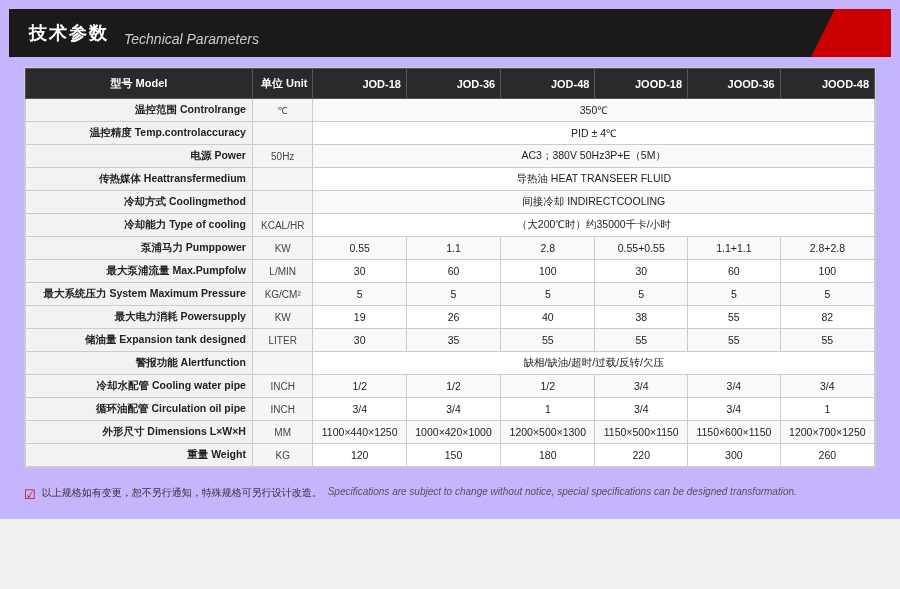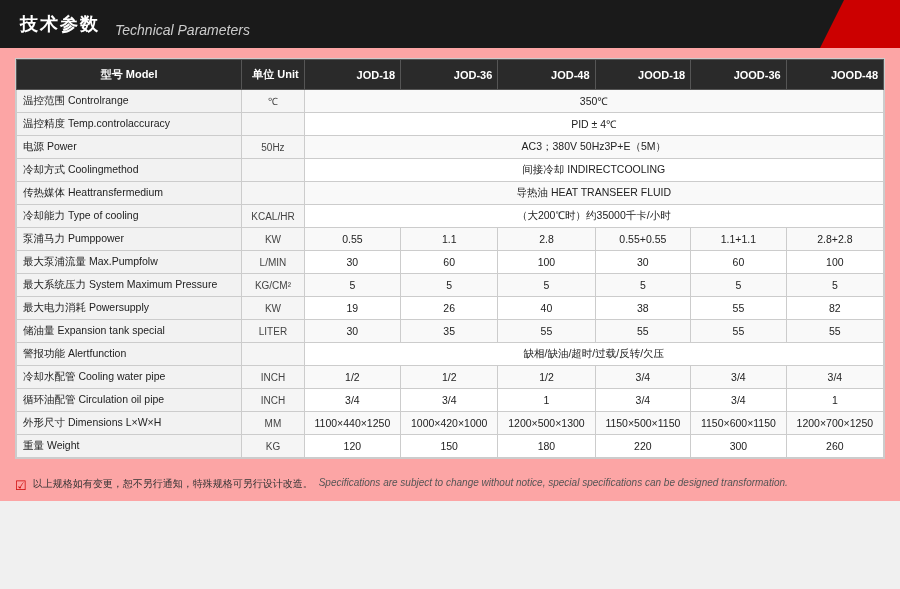--- a/index.html
+++ b/index.html
@@ -6,22 +6,22 @@
     body {
       font-family: Arial, "Microsoft YaHei", sans-serif;
       background: #f0f0f0;
       width: 900px;
       min-height: 589px;
       font-size: 11px;
     }
 
     .page-container {
       width: 900px;
-      background: #fca5a5;
-      padding: 0;
+      background: #c4b5fd;
+      padding: 9px;
     }
 
     
     .header {
       background: #1a1a1a;
       padding: 10px 20px 10px 20px;
       display: flex;
       align-items: center;
       gap: 15px;
       position: relative;
@@ -85,24 +85,25 @@
     }
     tbody tr:nth-child(odd) td {
       background: #f9f9f9;
     }
     tbody tr:nth-child(even) td {
       background: #ffffff;
     }
 
     
     tbody tr td:first-child {
-      text-align: left;
+      text-align: right;
       font-size: 10.5px;
       background: #f2f2f2;
       white-space: nowrap;
+      font-weight: bold;
     }
 
     
     tbody tr td:nth-child(2) {
       background: #f5f5f5;
       color: #444;
       font-size: 10px;
     }
 
     
@@ -165,28 +166,28 @@
             <td>温控精度 Temp.controlaccuracy</td>
             <td></td>
             <td colspan="6" class="span-cell">PID ± 4℃</td>
           </tr>
           <tr>
             <td>电源 Power</td>
             <td>50Hz</td>
             <td colspan="6" class="span-cell">AC3；380V 50Hz3P+E（5M）</td>
           </tr>
           <tr>
+            <td>传热媒体 Heattransfermedium</td>
+            <td></td>
+            <td colspan="6" class="span-cell">导热油 HEAT TRANSEER FLUID</td>
+          </tr>
+          <tr>
             <td>冷却方式 Coolingmethod</td>
             <td></td>
             <td colspan="6" class="span-cell">间接冷却 INDIRECTCOOLING</td>
-          </tr>
-          <tr>
-            <td>传热媒体 Heattransfermedium</td>
-            <td></td>
-            <td colspan="6" class="span-cell">导热油 HEAT TRANSEER FLUID</td>
           </tr>
           <tr>
             <td>冷却能力 Type of cooling</td>
             <td>KCAL/HR</td>
             <td colspan="6" class="span-cell">（大200℃时）约35000千卡/小时</td>
           </tr>
           <tr>
             <td>泵浦马力 Pumppower</td>
             <td>KW</td>
             <td>0.55</td>
@@ -220,21 +221,21 @@
             <td>最大电力消耗 Powersupply</td>
             <td>KW</td>
             <td>19</td>
             <td>26</td>
             <td>40</td>
             <td>38</td>
             <td>55</td>
             <td>82</td>
           </tr>
           <tr>
-            <td>储油量 Expansion tank special</td>
+            <td>储油量 Expansion tank designed</td>
             <td>LITER</td>
             <td>30</td>
             <td>35</td>
             <td>55</td>
             <td>55</td>
             <td>55</td>
             <td>55</td>
           </tr>
           <tr>
             <td>警报功能 Alertfunction</td>

